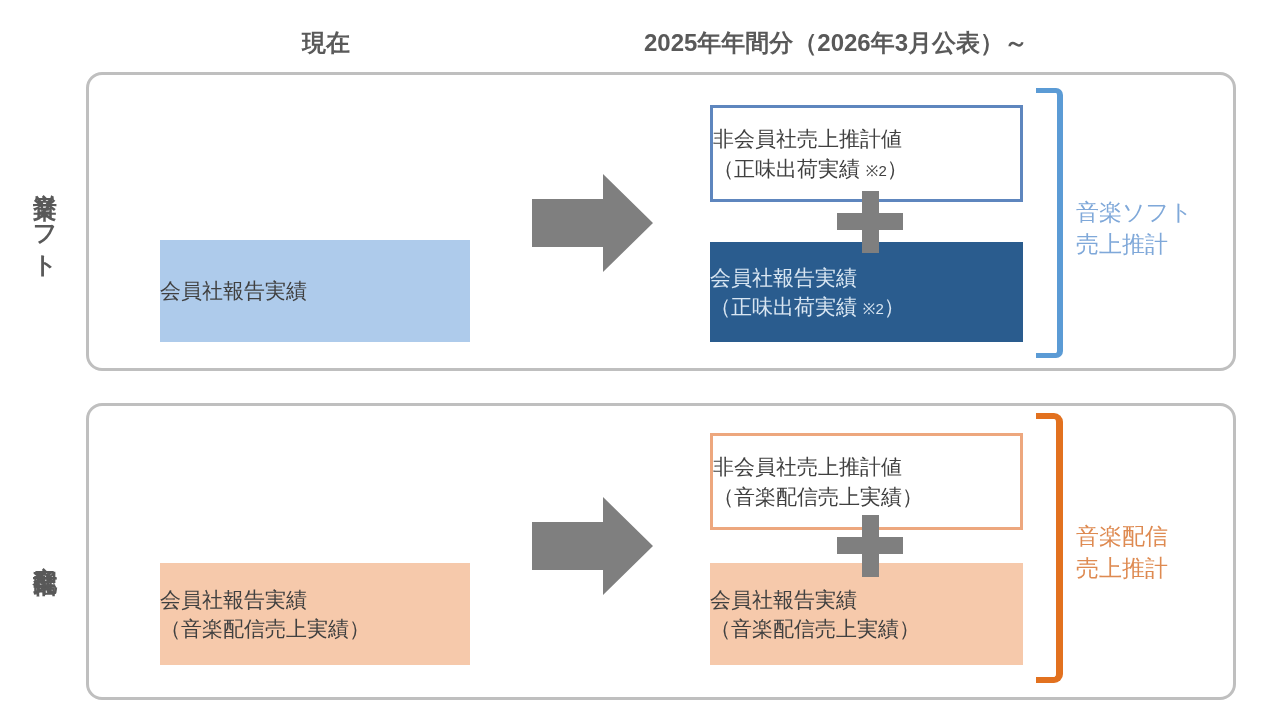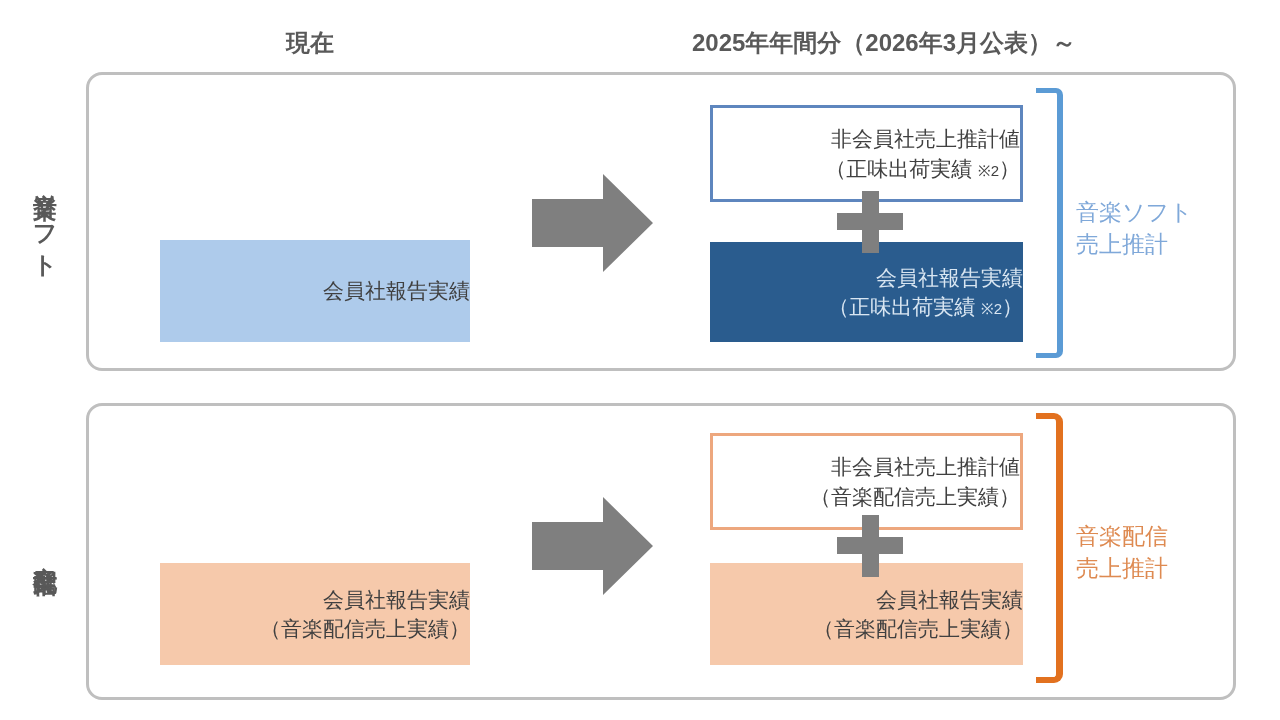--- a/index.html
+++ b/index.html
@@ -3,40 +3,40 @@
 <meta charset="utf-8">
 <style>
   html,body{margin:0;padding:0;background:#ffffff;}
   body{width:1280px;height:720px;font-family:"Liberation Sans",sans-serif;}
   .canvas{position:relative;width:1280px;height:720px;background:#ffffff;color:#404040;overflow:hidden;}
   *{box-sizing:border-box;}
 
   
   .hdr{position:absolute;top:27px;transform:translateX(-50%);font-weight:bold;
        font-size:24px;color:#595959;white-space:nowrap;}
-  .hdr-current{left:310px;font-family:Liberation Mono, monospace;}
-  .hdr-future{left:884px;}
+  .hdr-current{left:326px;font-family:Liberation Mono, monospace;}
+  .hdr-future{left:836px;}
 
   
   .panel{position:absolute;left:86px;width:1150px;border:3px solid #BFBFBF;
          border-radius:16px;background:#ffffff;}
   .panel-soft{top:72px;height:299px;}
   .panel-dist{top:403px;height:297px;}
 
   
   .side-label{position:absolute;left:20px;width:50px;display:flex;align-items:center;
               justify-content:center;writing-mode:vertical-rl;text-orientation:mixed;
               font-weight:bold;font-size:24px;color:#595959;letter-spacing:2px;}
   .side-soft{top:72px;height:299px;}
   .side-dist{top:403px;height:297px;}
 
   
-  .box{position:absolute;display:flex;flex-direction:column;align-items:flex-end;
+  .box{position:absolute;display:flex;flex-direction:column;align-items:flex-start;
        justify-content:center;text-align:center;font-size:21px;line-height:1.4;
-       color:#404040;padding-left:21px;}
+       color:#404040;}
   .box .note{font-size:15px;}
   .box-cur-soft{left:160px;top:240px;width:310px;height:102px;background:#AECBEB;}
   .box-non-soft{left:710px;top:105px;width:313px;height:97px;background:#ffffff;border:3px solid #5E86BE;}
   .box-mem-soft{left:710px;top:242px;width:313px;height:100px;background:#2A5C8E;color:#D9E6F2;}
   .box-cur-dist{left:160px;top:563px;width:310px;height:102px;background:#F6C9AB;}
   .box-non-dist{left:710px;top:433px;width:313px;height:97px;background:#ffffff;border:3px solid #EDA77E;}
   .box-mem-dist{left:710px;top:563px;width:313px;height:102px;background:#F6C9AB;}
 
   
   .arrow{position:absolute;left:532px;width:121px;height:98px;}

